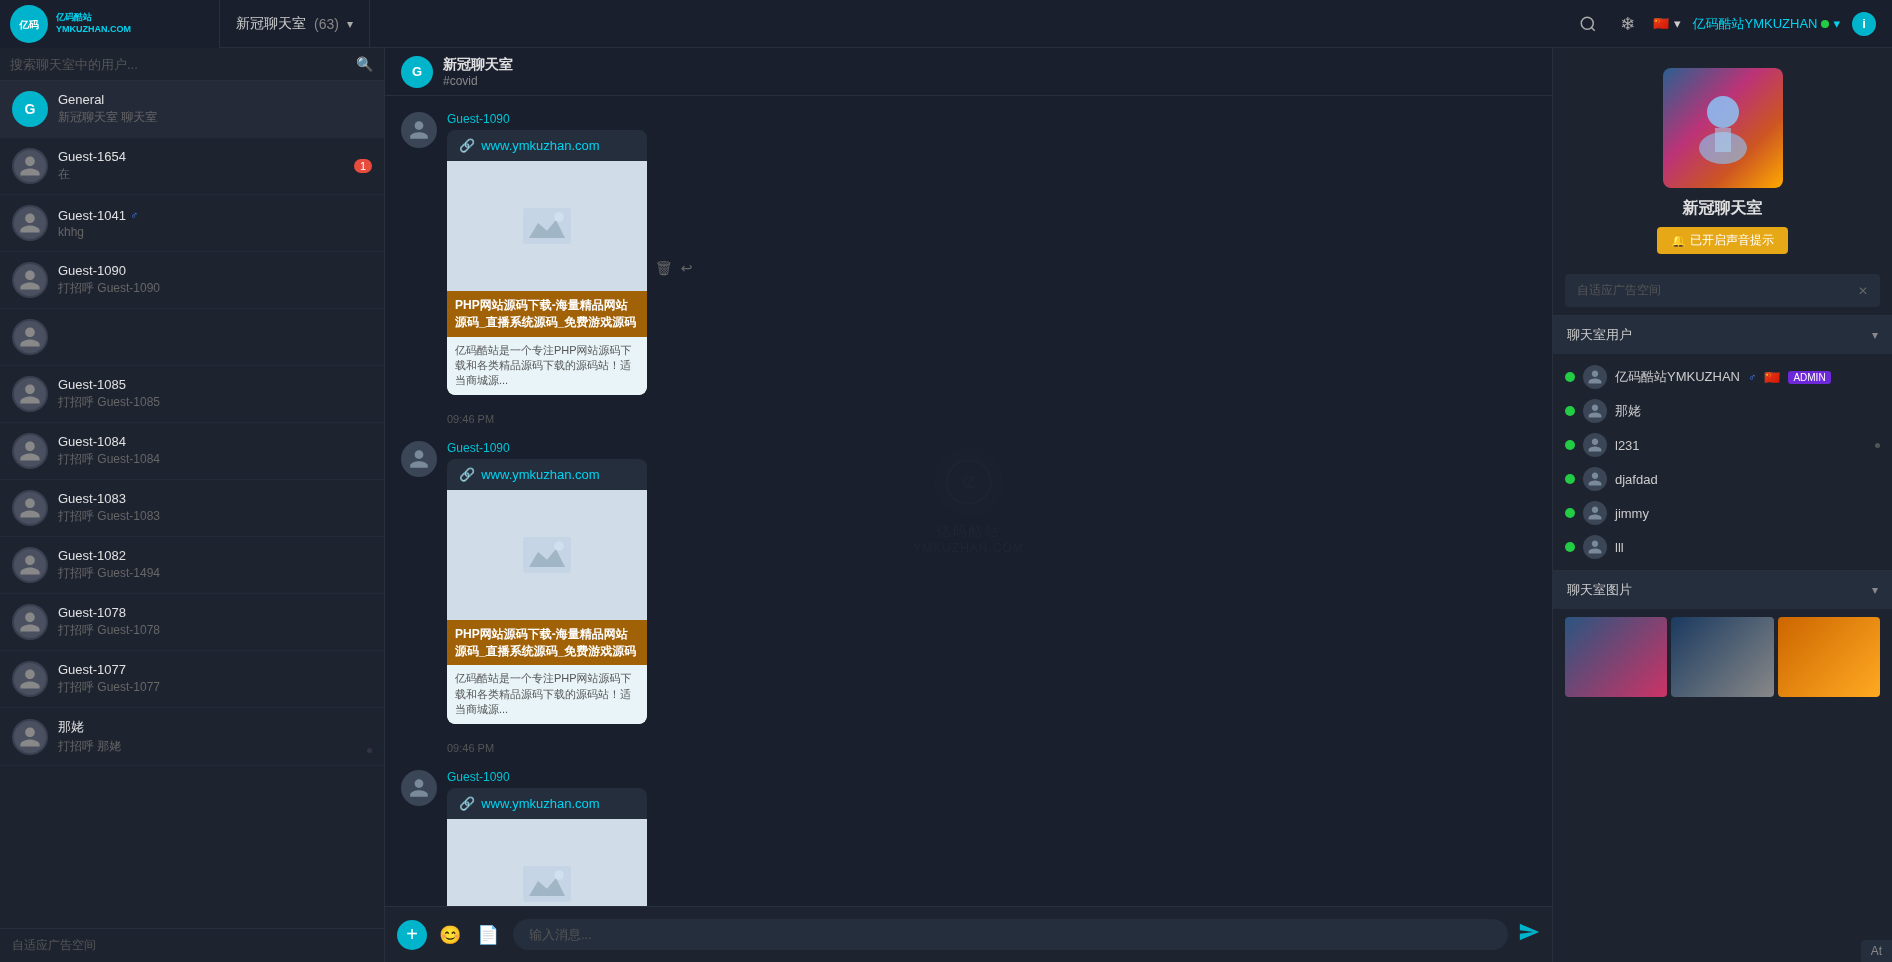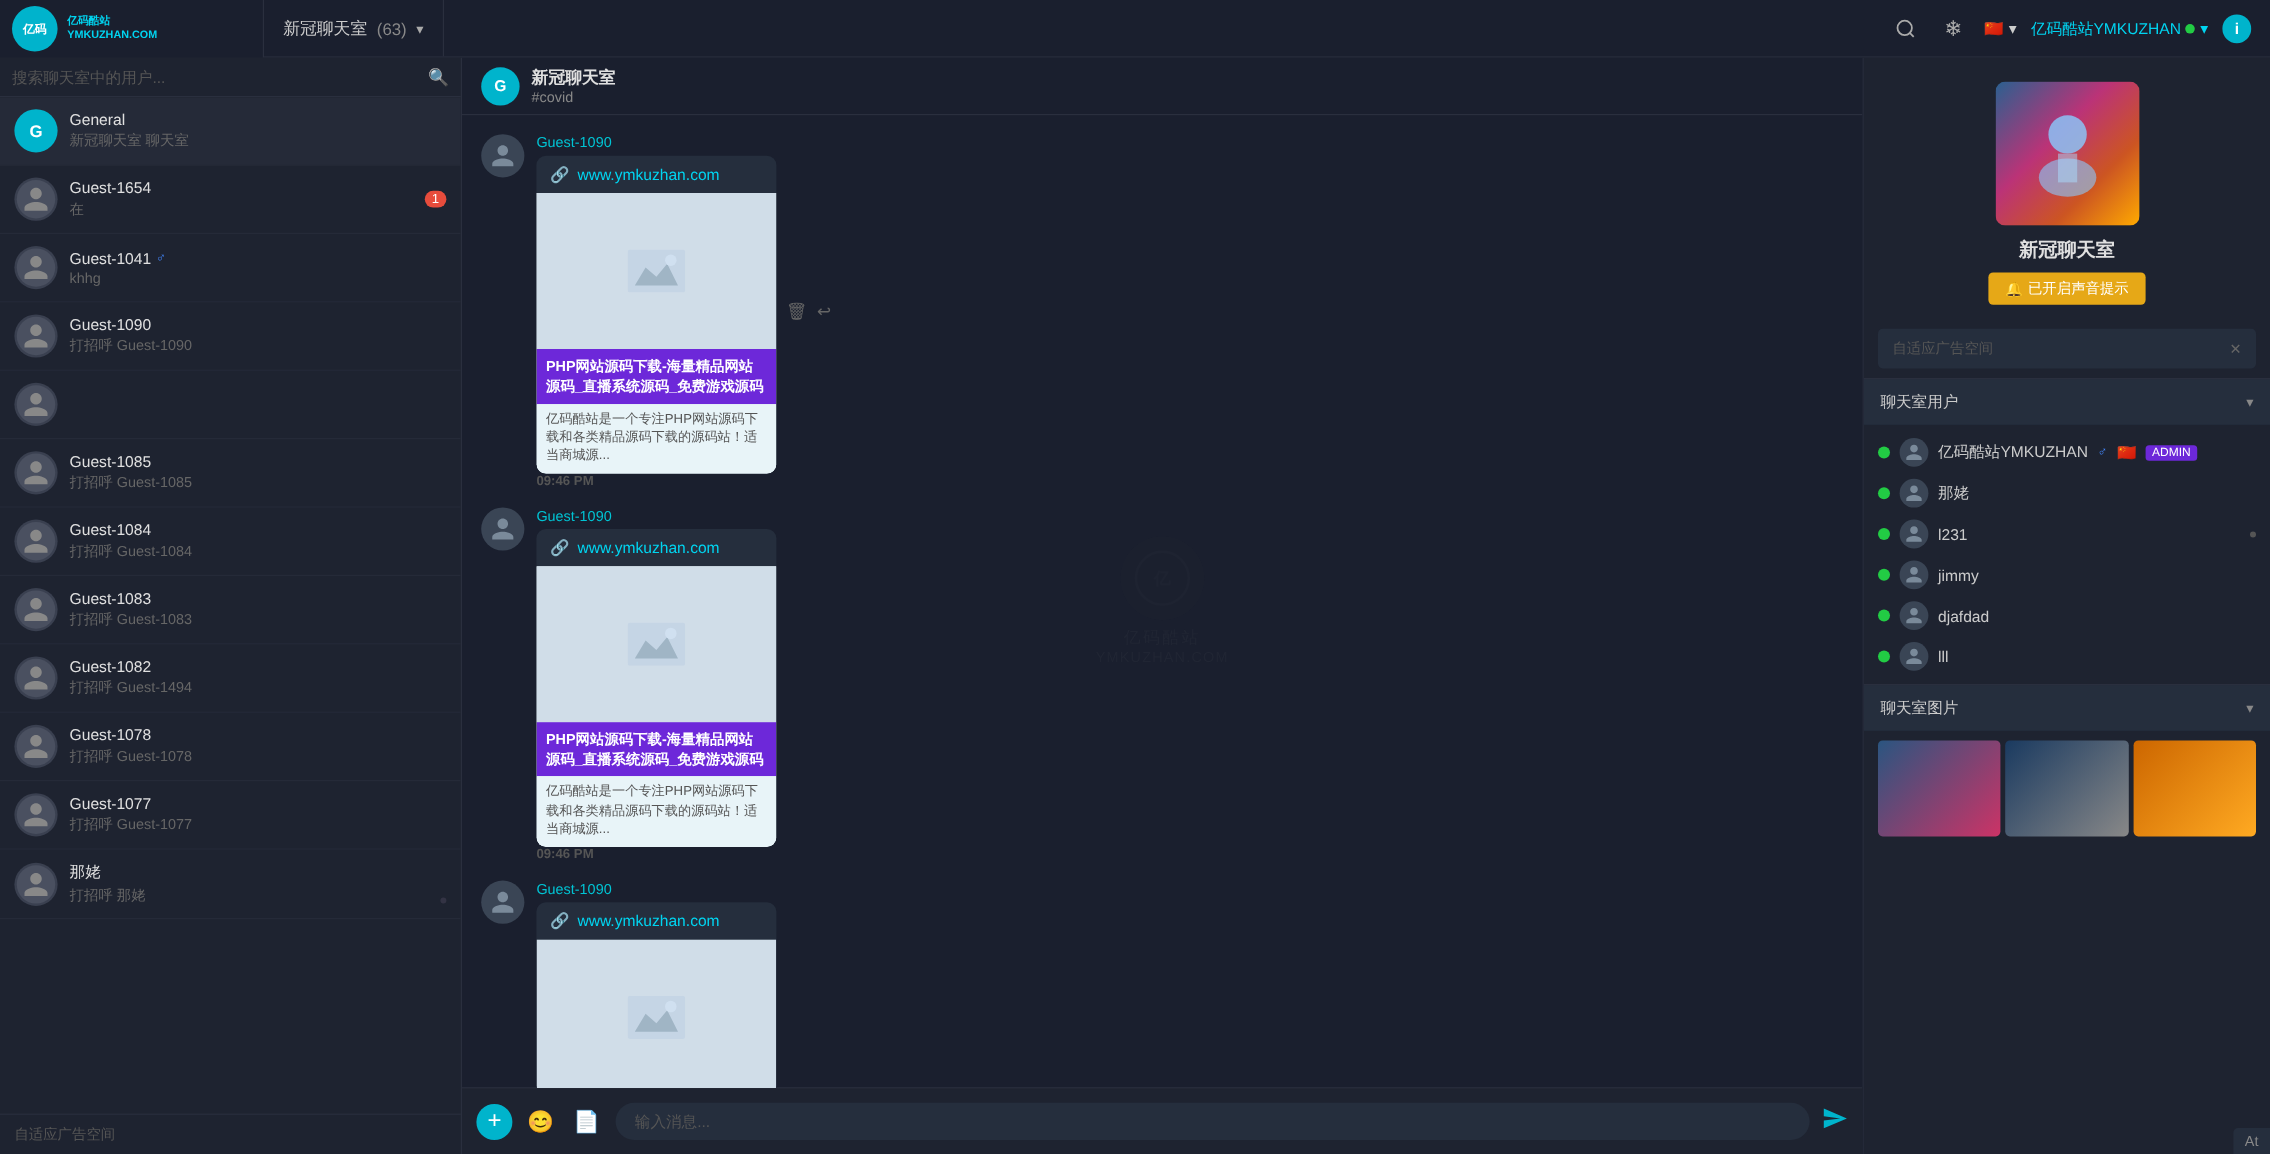--- a/index.html
+++ b/index.html
@@ -60,23 +60,23 @@
     .message-row { display: flex; gap: 10px; align-items: flex-start; }
     .msg-avatar { width: 36px; height: 36px; background: #3a4555; border-radius: 50%; display: flex; align-items: center; justify-content: center; flex-shrink: 0; }
     .msg-avatar svg { width: 22px; height: 22px; fill: #7a8a9a; }
     .msg-content { max-width: 500px; }
     .msg-sender { color: #00c4d4; font-size: 12px; margin-bottom: 4px; }
     .msg-bubble { background: #252e3d; border-radius: 8px; overflow: hidden; }
     .msg-link { display: flex; align-items: center; gap: 6px; padding: 8px 12px; color: #00d4f0; font-size: 13px; }
     .link-icon { color: #00d4f0; }
     .msg-card { background: #e8f4f8; border-radius: 0 0 8px 8px; overflow: hidden; width: 200px; }
     .msg-card-img { width: 200px; height: 130px; background: #d0dde8; display: flex; align-items: center; justify-content: center; }
-    .msg-card-title { background: #6d28d9; color: #fff; font-size: 12px; padding: 6px 8px; font-weight: bold; line-height: 1.4; }
+    .msg-card-title { background: #a16207; color: #fff; font-size: 12px; padding: 6px 8px; font-weight: bold; line-height: 1.4; }
     .msg-card-desc { background: #e8f4f8; color: #555; font-size: 11px; padding: 6px 8px; line-height: 1.4; }
-    .msg-time { color: #555; font-size: 11px; margin-top: 0; font-weight: bold; }
+    .msg-time { color: #555; font-size: 11px; margin-top: 18px; }
     .msg-actions { display: flex; gap: 8px; color: #666; font-size: 14px; align-self: center; }
     .msg-action-btn { cursor: pointer; }
     .chat-input-bar { height: 56px; display: flex; align-items: center; padding: 0 12px; gap: 10px; border-top: 1px solid #2a2f3e; background: #1e2330; flex-shrink: 0; }
     .input-btn { color: #888; font-size: 18px; cursor: pointer; width: 28px; height: 28px; display: flex; align-items: center; justify-content: center; }
     .chat-input { flex: 1; background: #252e3d; border: none; outline: none; border-radius: 20px; padding: 8px 16px; color: #ccc; font-size: 13px; }
     .chat-input::placeholder { color: #555; }
     .send-btn { color: #00b4cc; font-size: 20px; cursor: pointer; }
 
     
     .right-panel { width: 340px; background: #1e2330; border-left: 1px solid #2a2f3e; display: flex; flex-direction: column; overflow-y: auto; flex-shrink: 0; }
@@ -522,31 +522,31 @@
 
     <span class="small-dot"></span>
   </div>
         <div class="user-list-item">
     <div class="user-status-dot online"></div>
     <div class="user-avatar-sm">
             <svg viewBox="0 0 24 24" width="16" height="16">
               <path d="M12 12c2.7 0 4.8-2.1 4.8-4.8S14.7 2.4 12 2.4 7.2 4.5 7.2 7.2 9.3 12 12 12zm0 2.4c-3.2 0-9.6 1.6-9.6 4.8v2.4h19.2v-2.4c0-3.2-6.4-4.8-9.6-4.8z" fill="#7a8a9a"></path>
             </svg>
           </div>
-    <span class="user-item-name">jimmy</span>
+    <span class="user-item-name">djafdad</span>
 
   </div>
         <div class="user-list-item">
     <div class="user-status-dot online"></div>
     <div class="user-avatar-sm">
             <svg viewBox="0 0 24 24" width="16" height="16">
               <path d="M12 12c2.7 0 4.8-2.1 4.8-4.8S14.7 2.4 12 2.4 7.2 4.5 7.2 7.2 9.3 12 12 12zm0 2.4c-3.2 0-9.6 1.6-9.6 4.8v2.4h19.2v-2.4c0-3.2-6.4-4.8-9.6-4.8z" fill="#7a8a9a"></path>
             </svg>
           </div>
-    <span class="user-item-name">djafdad</span>
+    <span class="user-item-name">jimmy</span>
 
   </div>
         <div class="user-list-item">
     <div class="user-status-dot online"></div>
     <div class="user-avatar-sm">
             <svg viewBox="0 0 24 24" width="16" height="16">
               <path d="M12 12c2.7 0 4.8-2.1 4.8-4.8S14.7 2.4 12 2.4 7.2 4.5 7.2 7.2 9.3 12 12 12zm0 2.4c-3.2 0-9.6 1.6-9.6 4.8v2.4h19.2v-2.4c0-3.2-6.4-4.8-9.6-4.8z" fill="#7a8a9a"></path>
             </svg>
           </div>
     <span class="user-item-name">lll</span>

